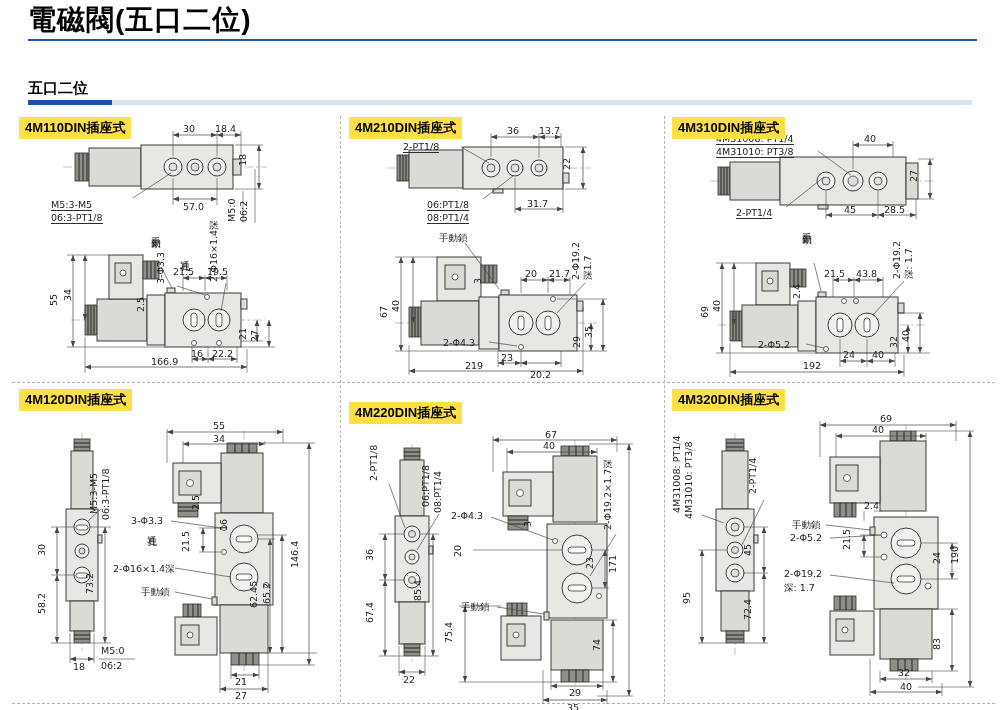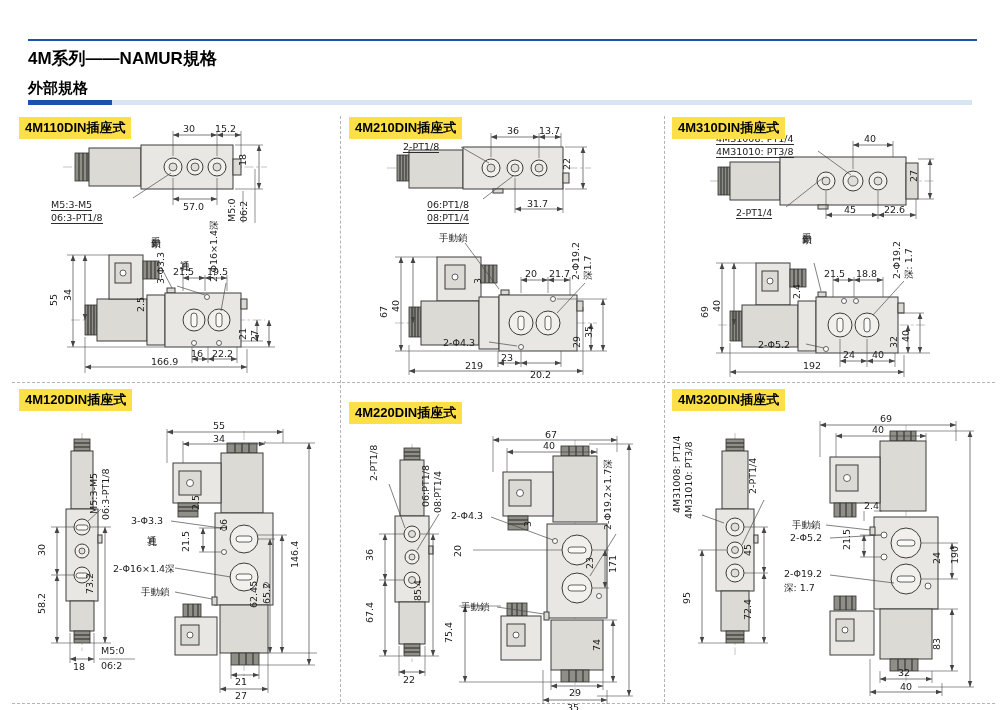--- a/index.html
+++ b/index.html
@@ -50,23 +50,23 @@
       <path d="M0,0.6 L6.5,3 L0,5.4 Z" fill="#444"></path>
       </marker>
     <marker id="as" markerWidth="8" markerHeight="6" refX="0.5" refY="3" orient="auto" markerUnits="userSpaceOnUse">
       <path d="M6.5,0.6 L0.5,3 L6.5,5.4 Z" fill="#444"></path>
       </marker>
   </defs>
 </svg>
 
 <div class="page">
 
+  <div class="h-title">電磁閥(五口二位)</div>
   <div class="h-rule"></div>
-  <div class="h-sub">4M系列——NAMUR規格</div>
-  <div class="h-sec">外部規格</div>
+  <div class="h-sec">五口二位</div>
   <div class="h-bar">
       <div class="h-bar-dark"></div>
     </div>
 
   <div class="vsep" style="left:340px;top:116px;height:586px"></div>
   <div class="vsep" style="left:664px;top:116px;height:586px"></div>
   <div class="hsep" style="left:12px;top:382px;width:983px"></div>
   <div class="hsep" style="left:12px;top:703px;width:983px"></div>
 
   <div class="cell" style="left:15px;top:115px;width:323px;height:265px">
@@ -145,21 +145,21 @@
       <line class="dl" x1="177" y1="232" x2="177" y2="248"></line>
         <line class="dl" x1="193" y1="232" x2="193" y2="248"></line>
         <line class="dl" x1="222" y1="232" x2="222" y2="248"></line>
       <line class="dm" x1="177" y1="244" x2="193" y2="244" marker-start="url(#as)" marker-end="url(#ae)"></line>
       <line class="dm" x1="193" y1="244" x2="222" y2="244" marker-start="url(#as)" marker-end="url(#ae)"></line>
       <line class="dl" x1="70" y1="222" x2="70" y2="258"></line>
         <line class="dl" x1="232" y1="234" x2="232" y2="258"></line>
       <line class="dm" x1="70" y1="252" x2="232" y2="252" marker-start="url(#as)" marker-end="url(#ae)"></line>
     </svg>
     <span class="dim" style="left:168px;top:8px">30</span>
-    <span class="dim" style="left:200px;top:8px">15.2</span>
+    <span class="dim" style="left:200px;top:8px">18.4</span>
     <span class="dimv" style="left:233px;top:40px">18</span>
     <span class="dim" style="left:168px;top:86px">57.0</span>
     <span class="dim ul" style="left:36px;top:84px">M5:3-M5</span>
     <span class="dim ul" style="left:36px;top:97px">06:3-PT1/8</span>
     <span class="dimv" style="left:222px;top:96px">M5:0</span>
     <span class="dimv" style="left:234px;top:96px">06:2</span>
     <span class="dimv" style="left:44px;top:180px">55</span>
     <span class="dimv" style="left:58px;top:175px">34</span>
     <span class="cjkv" style="left:134px;top:114px">手動鎖</span>
     <span class="dimv" style="left:151px;top:158px">3-Φ3.3</span>
@@ -360,27 +360,27 @@
       <line class="dl" x1="62" y1="228" x2="62" y2="262"></line>
         <line class="dl" x1="236" y1="240" x2="236" y2="262"></line>
       <line class="dm" x1="62" y1="257" x2="236" y2="257" marker-start="url(#as)" marker-end="url(#ae)"></line>
     </svg>
     <span class="dim ul" style="left:48px;top:18px">4M31008: PT1/4</span>
     <span class="dim ul" style="left:48px;top:31px">4M31010: PT3/8</span>
     <span class="dim" style="left:196px;top:18px">40</span>
     <span class="dimv" style="left:251px;top:56px">27</span>
     <span class="dim ul" style="left:68px;top:92px">2-PT1/4</span>
     <span class="dim" style="left:176px;top:89px">45</span>
-    <span class="dim" style="left:216px;top:89px">22.6</span>
+    <span class="dim" style="left:216px;top:89px">28.5</span>
     <span class="cjkv" style="left:132px;top:110px">手動鎖</span>
     <span class="dimv" style="left:42px;top:192px">69</span>
     <span class="dimv" style="left:54px;top:186px">40</span>
     <span class="dimv" style="left:134px;top:173px">2.4</span>
     <span class="dim" style="left:156px;top:153px">21.5</span>
-    <span class="dim" style="left:188px;top:153px">18.8</span>
+    <span class="dim" style="left:188px;top:153px">43.8</span>
     <span class="dimv" style="left:234px;top:153px">2-Φ19.2</span>
     <span class="dimv" style="left:246px;top:153px">深: 1.7</span>
     <span class="dimv" style="left:231px;top:222px">32</span>
     <span class="dimv" style="left:243px;top:216px">40</span>
     <span class="dim" style="left:90px;top:224px">2-Φ5.2</span>
     <span class="dim" style="left:175px;top:234px">24</span>
     <span class="dim" style="left:204px;top:234px">40</span>
     <span class="dim" style="left:135px;top:245px">192</span>
   </div>
 

